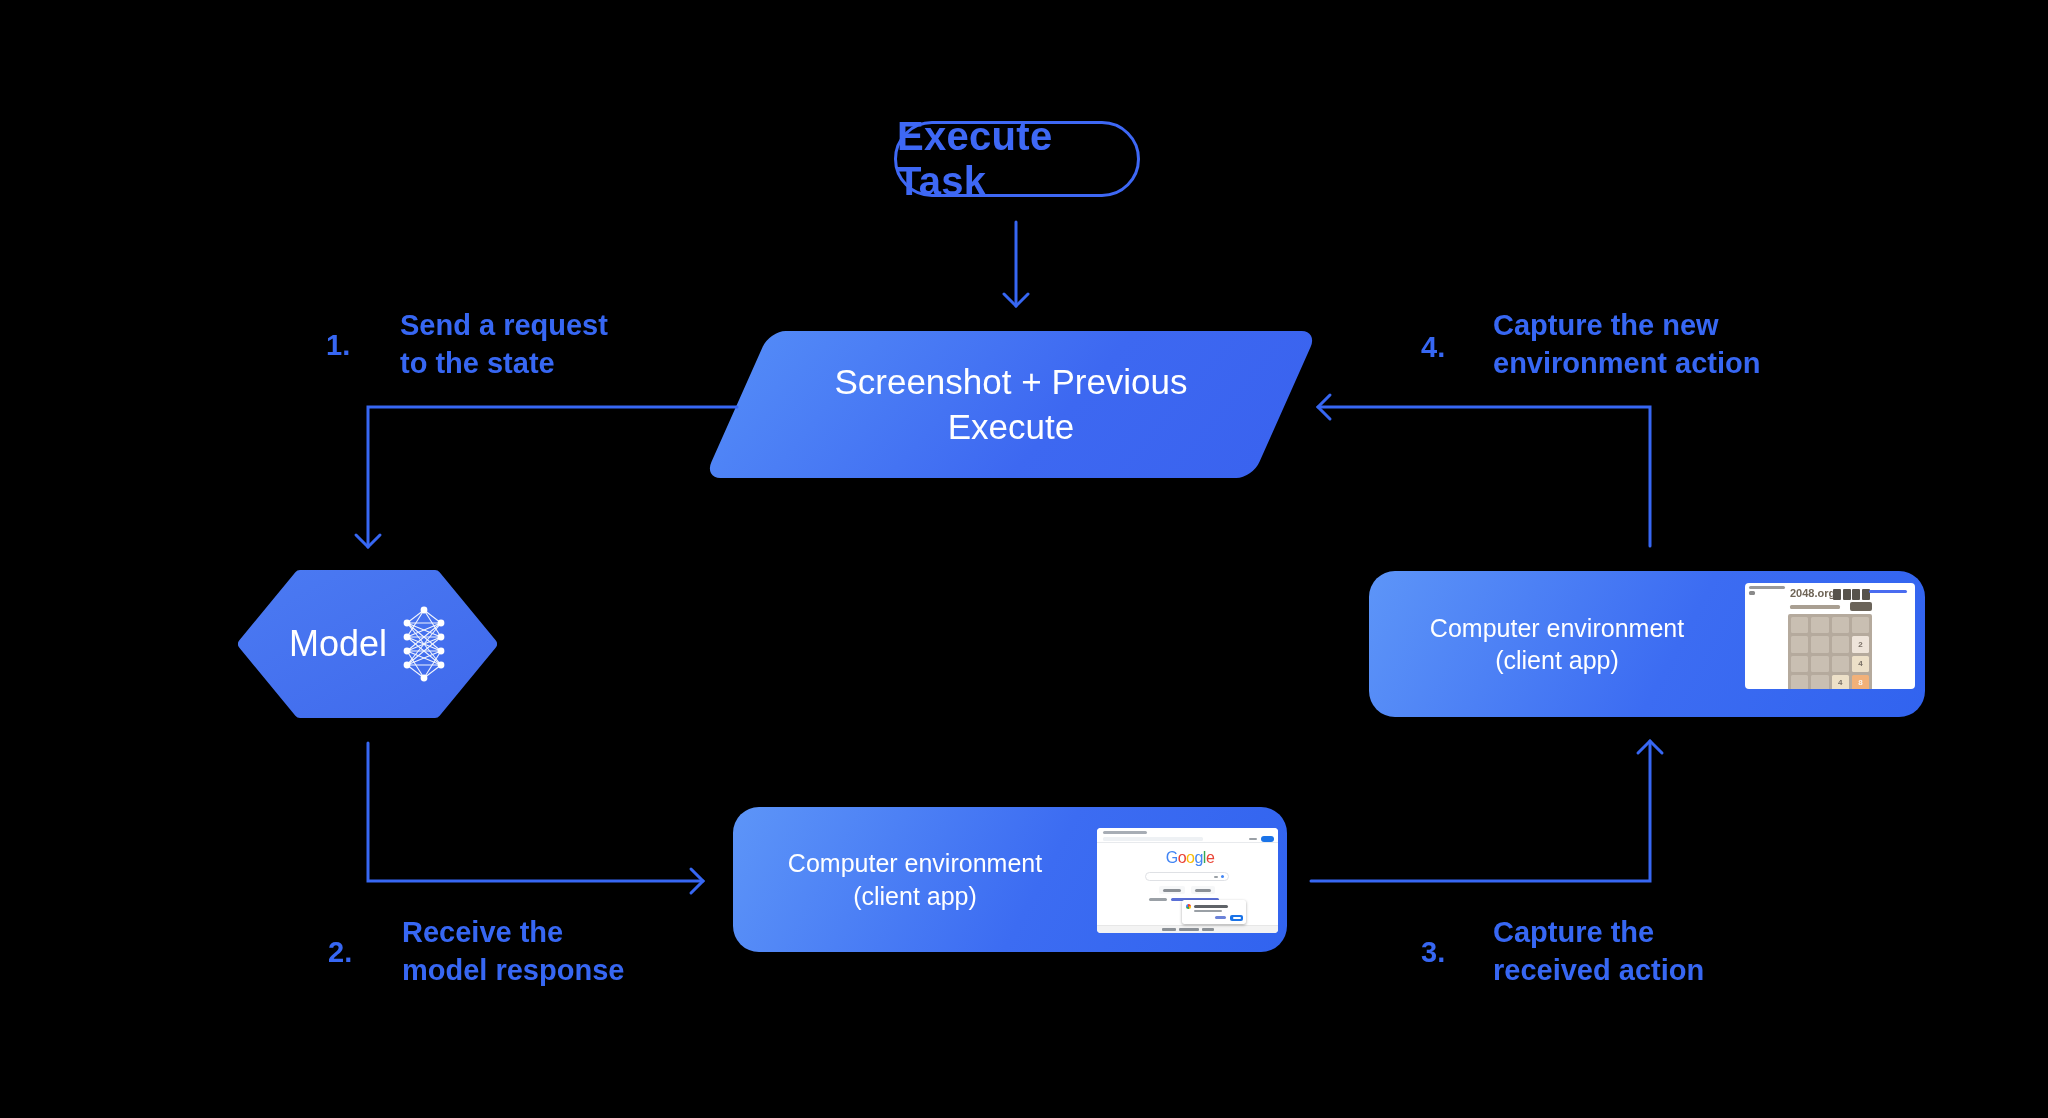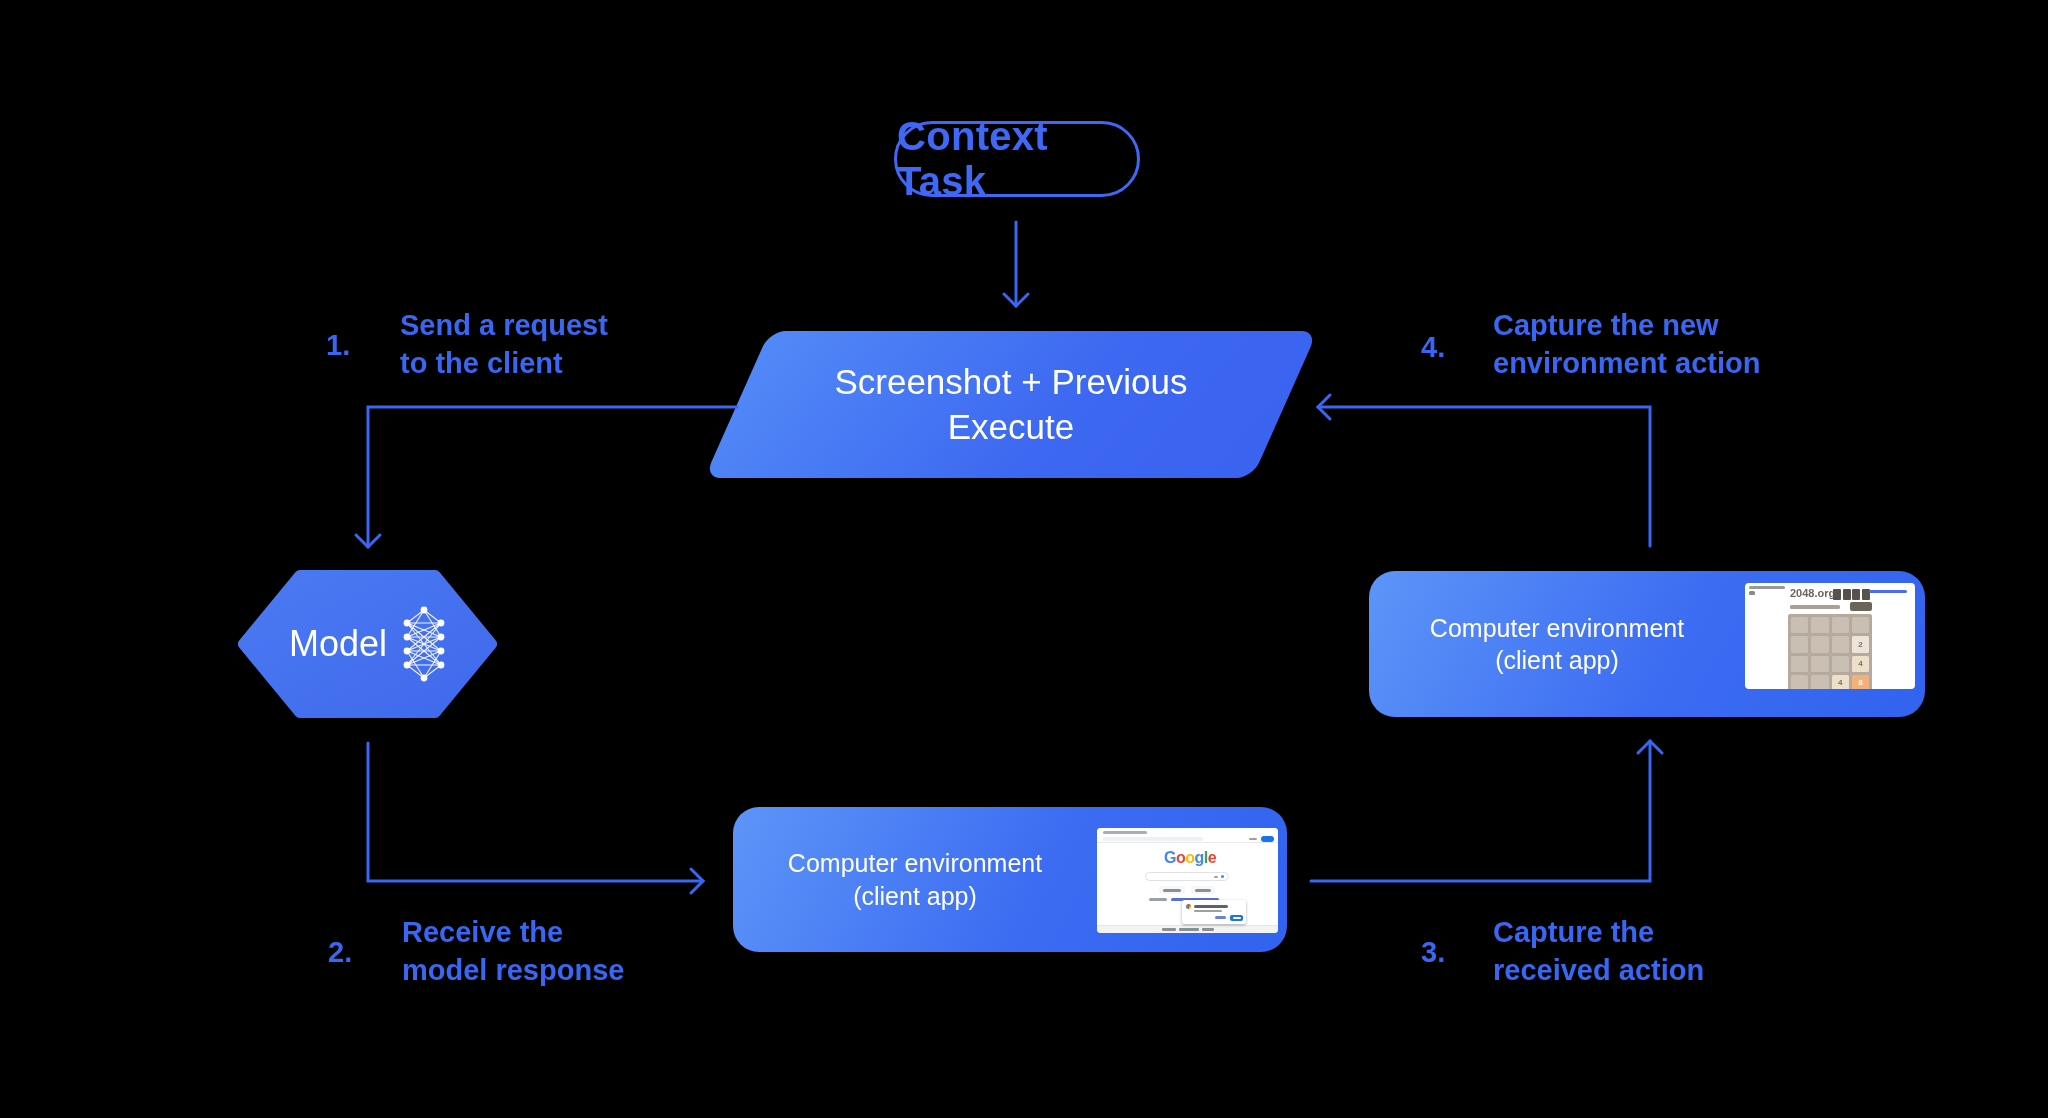--- a/index.html
+++ b/index.html
@@ -39,21 +39,21 @@
   
   .arrows{left:0;top:0;pointer-events:none;}
 
   
   .mini{background:#fff;border-radius:4px;overflow:hidden;}
   .mini *{position:absolute;box-sizing:border-box;}
   .bar{border-radius:1.5px;}
 
   
   .gmini{left:1097px;top:828px;width:181px;height:105px;}
-  .g-logo{left:0;top:21px;width:186px;text-align:center;font-size:16px;font-weight:700;
+  .g-logo{left:0;top:21px;width:186px;text-align:center;font-size:16px;font-weight:400;
           letter-spacing:-.5px;filter:blur(.4px);}
   .c-blue{color:#4285F4}.c-red{color:#EA4335}.c-yel{color:#FBBC05}.c-grn{color:#34A853}
   .g-search{left:48px;top:44px;width:84px;height:9px;border:1px solid #dfe1e5;border-radius:5px;background:#fff;}
   .g-btn{background:#f6f7f8;border-radius:2px;height:8px;top:58px;}
   .g-dialog{left:85px;top:72px;width:64px;height:24px;background:#fff;border-radius:2.5px;
             box-shadow:0 1px 3px rgba(0,0,0,.35);z-index:2;}
   .g-footer{left:0;top:97px;width:181px;height:8px;background:#f3f3f3;border-top:1px solid #e7e7e7;
             display:flex;align-items:center;justify-content:center;gap:3px;}
   .g-footer span{position:static;display:block;height:2.5px;background:#8b9096;border-radius:1px;}
 
@@ -70,21 +70,21 @@
   .t-grid .tl2{background:#eee4da;}
   .t-grid .tl4{background:#ede0c8;}
   .t-grid .tl8{background:#f2b179;color:#f9f6f2;}
 </style>
 </head>
 <body>
 
 <div class="canvas">
 
   <div class="abs pill">
-    <span>Context Task</span>
+    <span>Execute Task</span>
   </div>
 
   <div class="abs para"></div>
   <div class="abs para-label">
     <span>Screenshot + Previous</span>
     <span>Execute</span>
   </div>
 
   <svg class="abs hex-wrap" width="259" height="148" viewBox="0 0 259 148">
     <defs>
@@ -201,21 +201,21 @@
         <div class="tl8">8</div>
     </div>
     <span class="bar" style="left:48px;top:112px;width:38px;height:3.5px;background:#3f63e8;"></span>
     <span class="bar" style="left:90px;top:112.5px;width:64px;height:3px;background:#b3aa9e;"></span>
     <span class="bar" style="left:48px;top:118px;width:100px;height:2.5px;background:#b3aa9e;"></span>
   </div>
 
   <div class="abs stepnum" style="left:326px;top:326px;">1.</div>
   <div class="abs steptext" style="left:400px;top:306px;">
     <div>Send a request</div>
-    <div>to the client</div>
+    <div>to the state</div>
   </div>
 
   <div class="abs stepnum" style="left:328px;top:933px;">2.</div>
   <div class="abs steptext" style="left:402px;top:913px;">
     <div>Receive the</div>
     <div>model response</div>
   </div>
 
   <div class="abs stepnum" style="left:1421px;top:933px;">3.</div>
   <div class="abs steptext" style="left:1493px;top:913px;">

